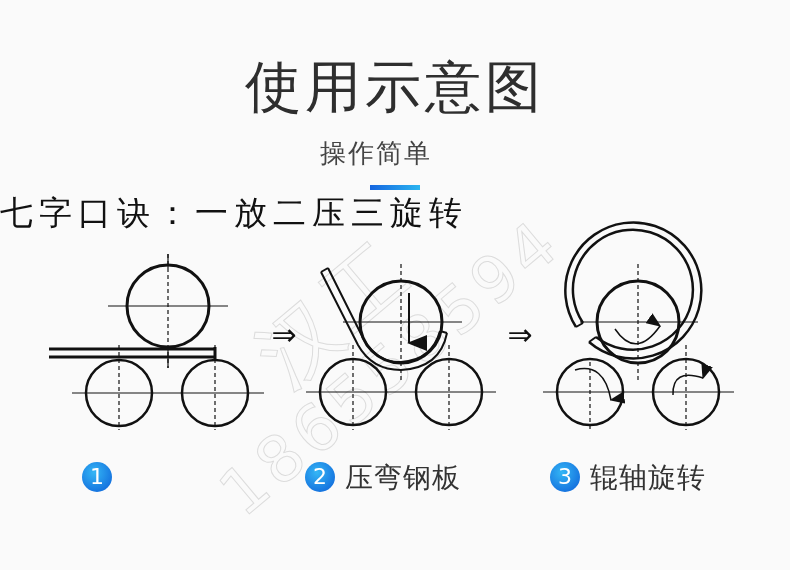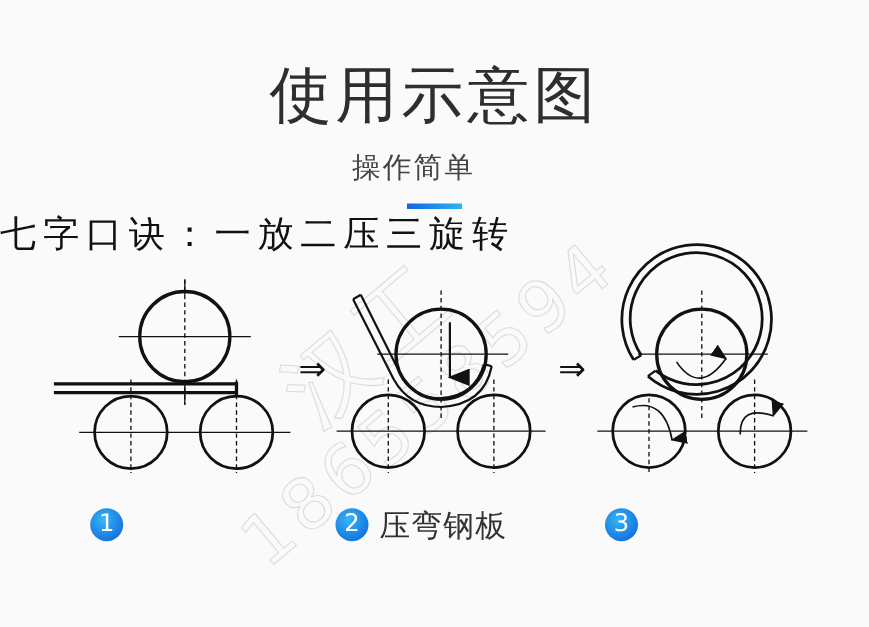--- a/index.html
+++ b/index.html
@@ -139,14 +139,15 @@
 <div class="step" style="left:305px;">
   <div class="num">2</div>
   <div class="label">
     <div>压弯钢板</div>
   </div>
 </div>
 
 <div class="step" style="left:550px;">
   <div class="num">3</div>
   <div class="label">
+    <div>辊轴旋转</div>
   </div>
 </div>
 
 </body></html>

